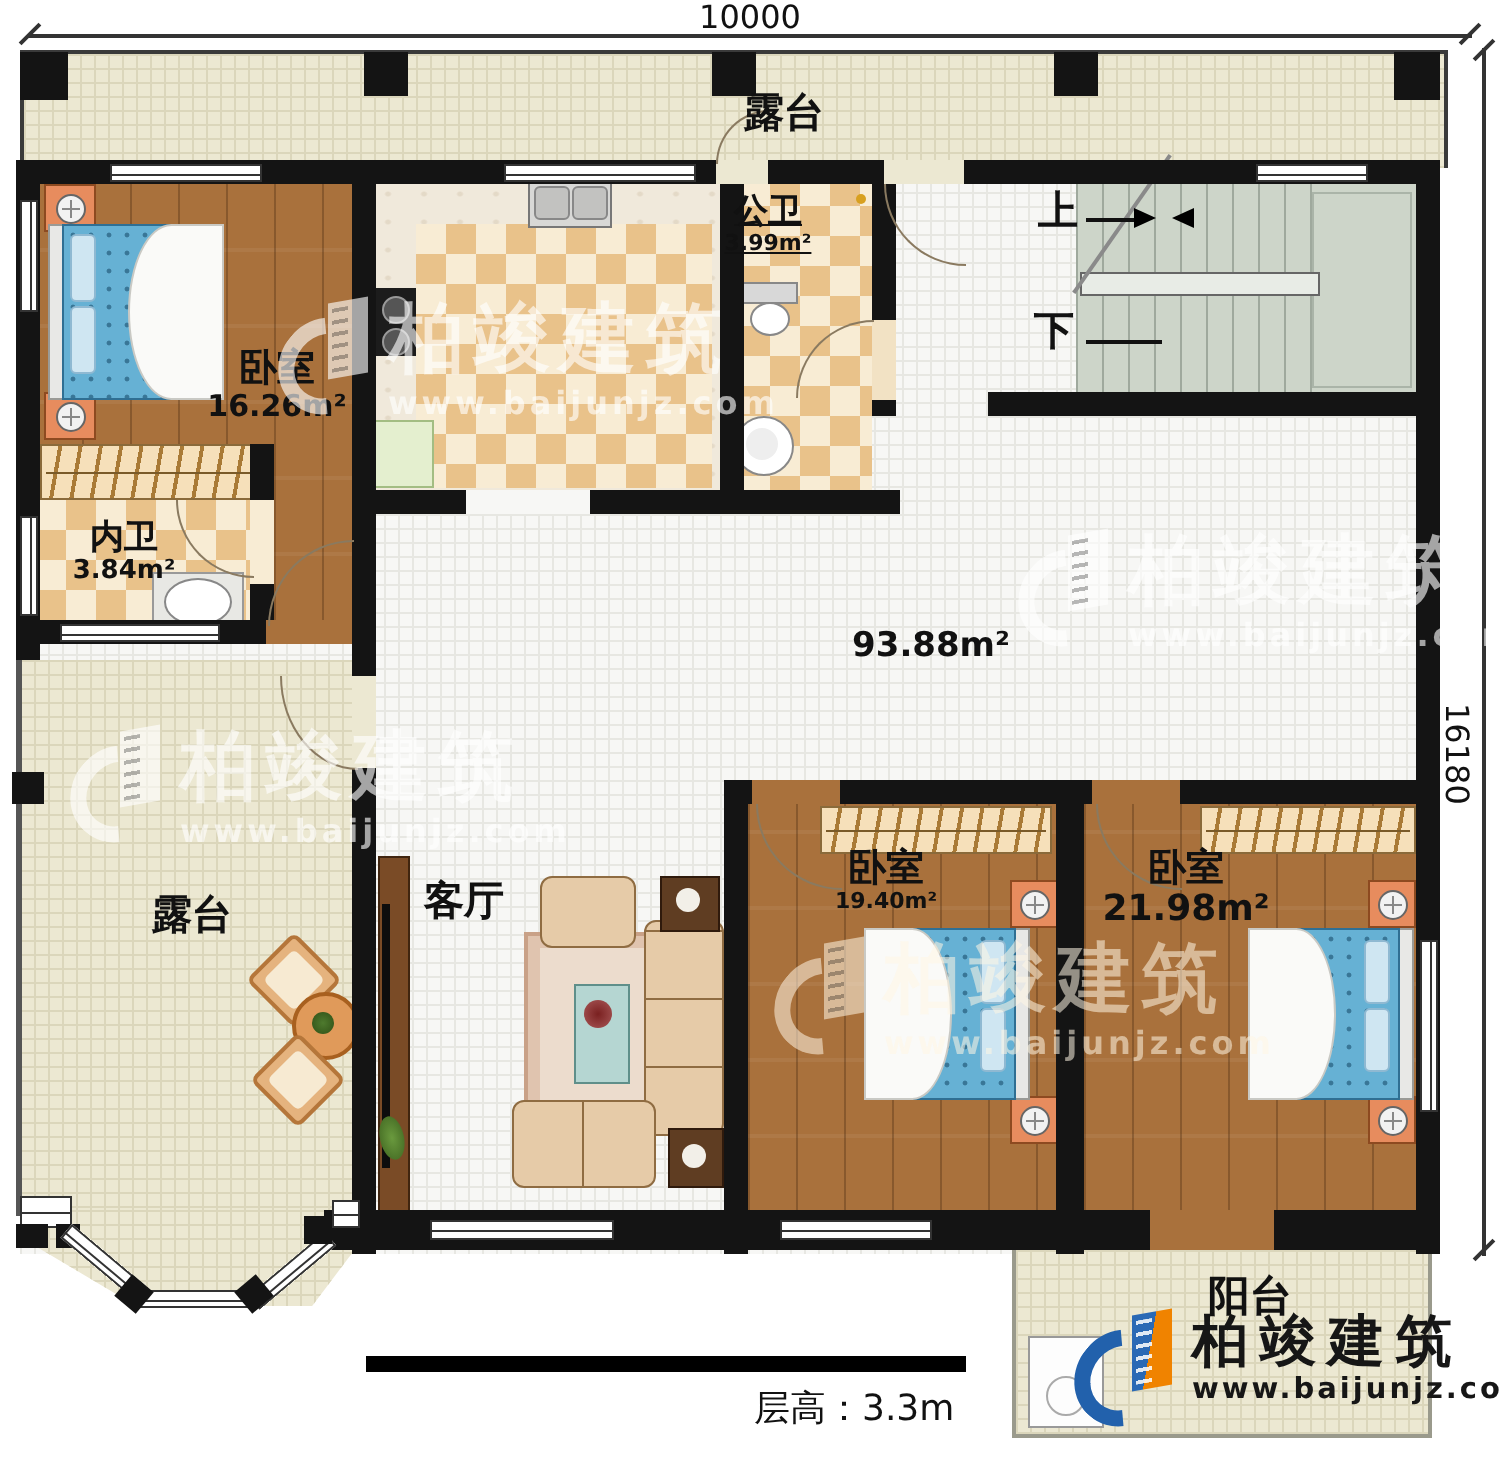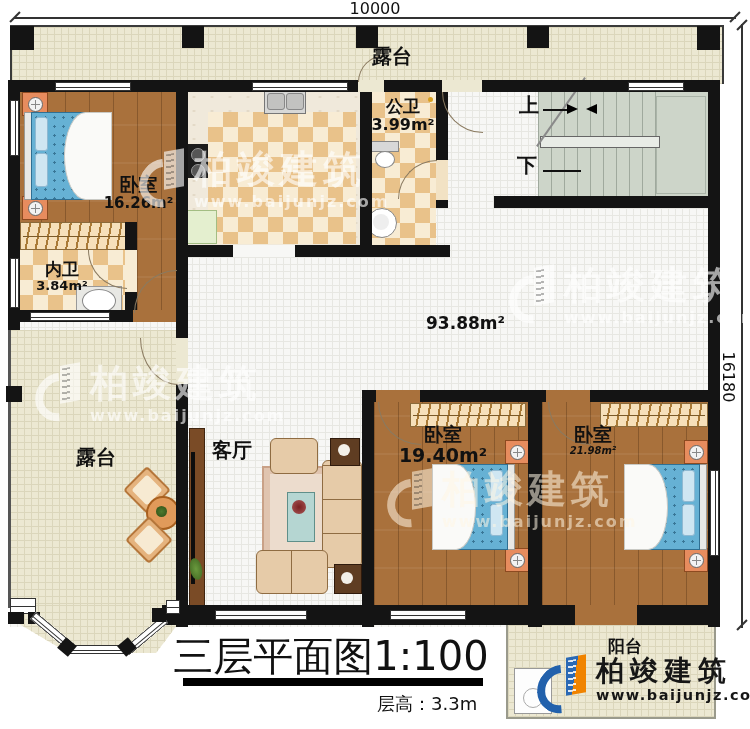--- a/index.html
+++ b/index.html
@@ -240,42 +240,42 @@
   <div class="arc arc-tl" style="left:134px;top:270px;width:42px;height:42px;"></div>
   <div class="arc arc-bl" style="left:140px;top:338px;width:38px;height:46px;"></div>
   <div class="arc arc-bl" style="left:378px;top:402px;width:42px;height:42px;"></div>
   <div class="arc arc-bl" style="left:548px;top:402px;width:42px;height:42px;"></div>
 
   <div class="lbl" style="left:357px;top:45px;width:70px;font-size:20px;"><span>露台</span></div>
   <div class="lbl" style="left:96px;top:174px;width:85px;font-size:19px;">
     <span>卧室</span>
     <span class="area" style="font-size:15px;">16.26m²</span>
   </div>
-  <div class="lbl" style="left:371px;top:97px;width:64px;font-size:17px;">
+  <div class="lbl" style="left:352px;top:97px;width:64px;font-size:17px;text-decoration:underline;">
     <span>公卫</span>
-    <span class="area" style="font-size:16px;">3.99m²</span>
+    <span class="area" style="font-size:11px;">3.99m²</span>
   </div>
   <div class="lbl" style="left:30px;top:260px;width:64px;font-size:17px;">
     <span>内卫</span>
     <span class="area" style="font-size:13px;">3.84m²</span>
   </div>
   <div class="lbl" style="left:514px;top:94px;width:30px;font-size:20px;"><span>上</span></div>
   <div class="lbl" style="left:512px;top:154px;width:30px;font-size:20px;"><span>下</span></div>
   <div class="lbl" style="left:418px;top:314px;width:95px;font-size:17px;"><span>93.88m²</span></div>
   <div class="lbl" style="left:60px;top:446px;width:72px;font-size:20px;"><span>露台</span></div>
   <div class="lbl" style="left:196px;top:439px;width:72px;font-size:20px;"><span>客厅</span></div>
   <div class="lbl" style="left:398px;top:424px;width:90px;font-size:19px;">
     <span>卧室</span>
-    <span class="area" style="font-size:19px;text-align:center;">19.40m²</span>
+    <span class="area" style="font-size:11px;text-align:center;">19.40m²</span>
   </div>
   <div class="lbl" style="left:548px;top:424px;width:90px;font-size:19px;">
     <span>卧室</span>
-    <span class="area" style="font-size:10px;font-style:italic;">21.98m²</span>
-  </div>
-  <div class="lbl" style="left:592px;top:637px;width:66px;font-size:17px;"><span>阳台</span></div>
+    <span class="area" style="font-size:18px;">21.98m²</span>
+  </div>
+  <div class="lbl" style="left:592px;top:637px;width:66px;font-size:21px;"><span>阳台</span></div>
 
   <div class="lbl" style="left:340px;top:0px;width:70px;font-size:16px;font-weight:normal;"><span>10000</span></div>
   <div class="dimline" style="left:14px;top:17px;width:722px;height:1.5px;"></div>
   <div class="tick" style="left:8px;top:16px;"></div>
   <div class="tick" style="left:728px;top:16px;"></div>
   <div class="dimline" style="left:741px;top:24px;width:1.5px;height:604px;"></div>
   <div class="tick" style="left:735px;top:24px;"></div>
   <div class="tick" style="left:735px;top:624px;"></div>
   <div class="lbl" style="left:688px;top:368px;width:80px;font-size:16px;font-weight:normal;transform:rotate(90deg);"><span>16180</span></div>
 
@@ -313,23 +313,20 @@
     <div class="glyph">
         <div class="sw"></div>
         <div class="tw"></div>
       </div>
     <div>
         <div class="wm-name">柏竣建筑</div>
          <div class="wm-url">www.baijunjz.com</div>
       </div>
   </div>
 
-  <div class="abs" style="left:161px;top:629px;width:340px;text-align:center;font-size:40px;color:#111;z-index:7;white-space:nowrap;">
-    <span>三层平面图</span><span>1:100</span>
-  </div>
   <div class="abs" style="left:183px;top:678px;width:300px;height:8px;background:#000;z-index:7;"></div>
   <div class="abs" style="left:377px;top:692px;font-size:18px;color:#111;z-index:7;"><span>层高：3.3m</span></div>
 
   <div class="abs" style="left:538px;top:656px;display:flex;align-items:flex-start;gap:8px;z-index:8;">
     <div class="glyph glyph-color" style="width:50px;height:58px;">
         <div class="sw"></div>
         <div class="tw"></div>
       </div>
     <div>
       <div style="font-size:28px;font-weight:bold;letter-spacing:6px;color:#161616;line-height:1.1;white-space:nowrap;">柏竣建筑</div>

